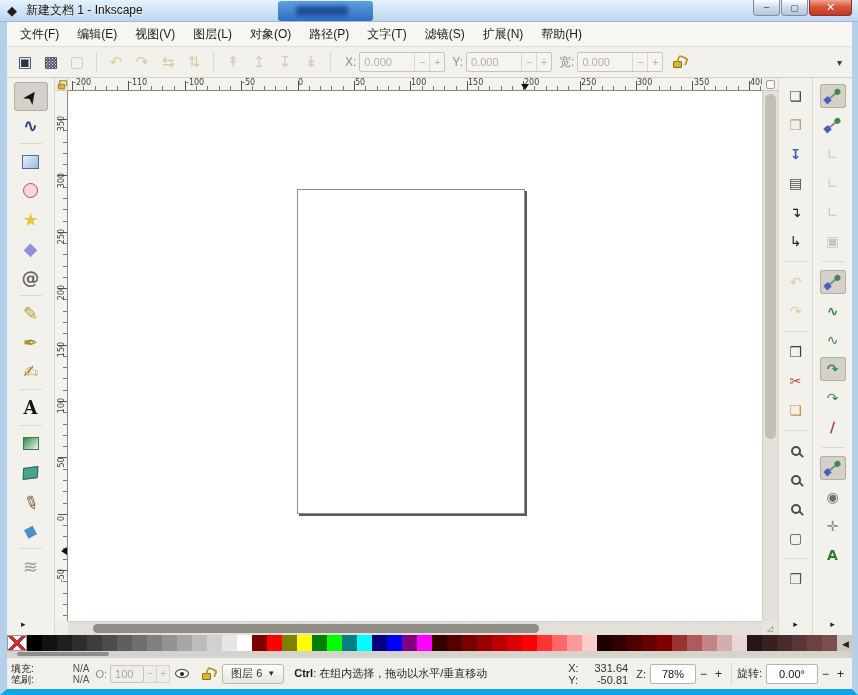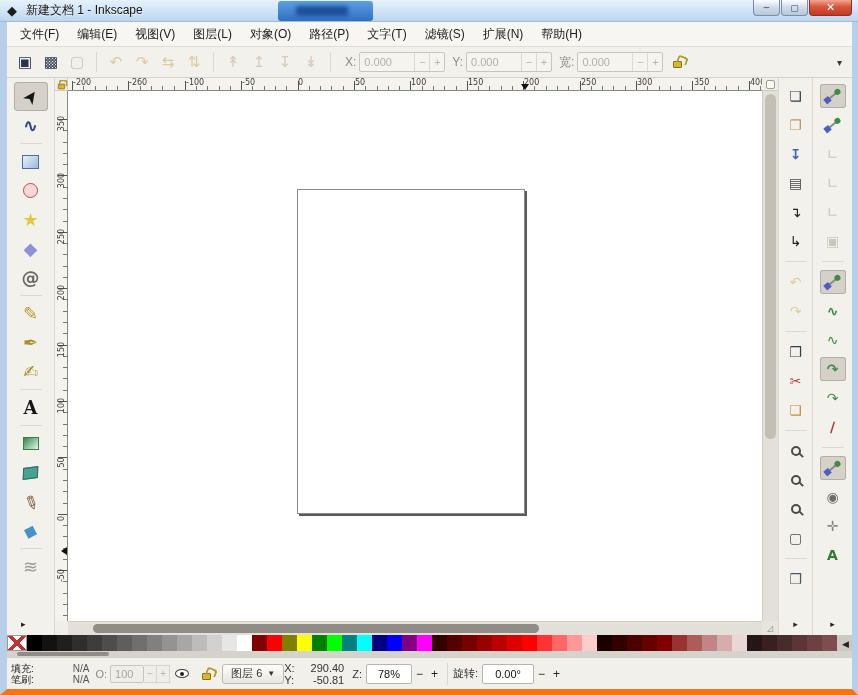--- a/index.html
+++ b/index.html
@@ -22,21 +22,21 @@
   .win-buttons{position:absolute;right:6px;top:0;display:flex;}
   .win-btn{height:16px;width:27px;margin-left:1px;border:1px solid #7d8ea3;border-top:none;
     border-radius:0 0 4px 4px;display:flex;align-items:center;justify-content:center;
     background:linear-gradient(to bottom,#fdfeff,#cfdbe9 50%,#b7c7da);
     color:#33465c;font-size:9px;font-family:"DejaVu Sans",sans-serif;cursor:default;}
   .win-btn.close{width:43px;border-color:#8c3325;color:#fff;font-size:11px;font-weight:bold;
     background:linear-gradient(to bottom,#f2a693,#d9553c 45%,#c03a22);}
 
   
   .body-wrap{flex:1;display:flex;flex-direction:column;
-    border-left:7px solid #b6d0ea;border-right:6px solid #b6d0ea;border-bottom:6px solid #f97316;
+    border-left:7px solid #b6d0ea;border-right:6px solid #b6d0ea;border-bottom:6px solid #0ea5e9;
     background:#0c4a6e;min-height:0;}
   .menubar{height:25px;display:flex;align-items:center;background:#f7f6f3;
     border-bottom:1px solid #e0dcd3;padding-left:4px;}
   .menu-item{padding:4px 9px;color:#1a1a1a;}
   .cmdbar{height:31px;display:flex;align-items:center;background:#f3f1ec;
     border-bottom:1px solid #d6d2c8;padding:0 6px;gap:2px;}
   .icon-btn{width:24px;height:24px;display:flex;align-items:center;justify-content:center;
     border-radius:3px;flex:none;}
   .icon-btn.sel{background:#d5d1c8;box-shadow:inset 0 0 0 1px #b3afa4;}
   .glyph{font-family:"DejaVu Sans",sans-serif;font-size:15px;line-height:1;display:inline-block;}
@@ -329,21 +329,21 @@
           </span>
         <span class="toolbox-expand">▸</span>
       </div>
 
       <div class="canvas-zone">
         <div class="ruler-corner">
           <span class="glyph g-lock" style="transform:scale(.8);"></span>
         </div>
         <div class="h-ruler" id="h-ruler">
             <span class="rlabel" style="left: 5px;">-200</span>
-            <span class="rlabel" style="left: 61px;">-260</span>
+            <span class="rlabel" style="left: 61px;">-110</span>
             <span class="rlabel" style="left: 118px;">-100</span>
             <span class="rlabel" style="left: 174px;">-50</span>
             <span class="rlabel" style="left: 230px;">0</span>
             <span class="rlabel" style="left: 287px;">50</span>
             <span class="rlabel" style="left: 343px;">100</span>
             <span class="rlabel" style="left: 400px;">150</span>
             <span class="rlabel" style="left: 456px;">200</span>
             <span class="rlabel" style="left: 513px;">250</span>
             <span class="rlabel" style="left: 569px;">300</span>
             <span class="rlabel" style="left: 626px;">350</span>
@@ -579,24 +579,27 @@
       <span class="sb-btn">
           <span class="glyph g-eye"></span>
         </span>
       <span class="sb-btn">
           <span class="glyph g-lock open"></span>
         </span>
       <div class="layer-btn">
         <span>图层 6</span>
         <span class="car">▼</span>
       </div>
+      <div class="status-msg">
+        <b>Ctrl</b><span>: 在组内选择，拖动以水平/垂直移动</span>
+      </div>
       <div class="xy-block">
         <div class="xy-row">
             <b>X:</b>
-            <span>290.40</span>
+            <span>331.64</span>
           </div>
         <div class="xy-row">
             <b>Y:</b>
             <span>-50.81</span>
           </div>
       </div>
       <span style="margin:0 4px 0 2px;">Z:</span>
       <span class="z-box">78%</span>
       <span class="z-spin">−</span>
       <span class="z-spin">+</span>

